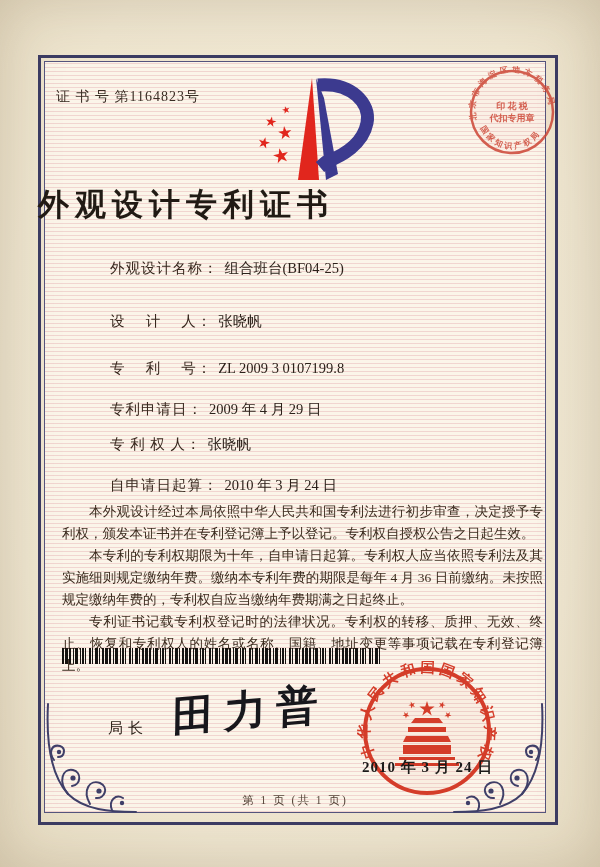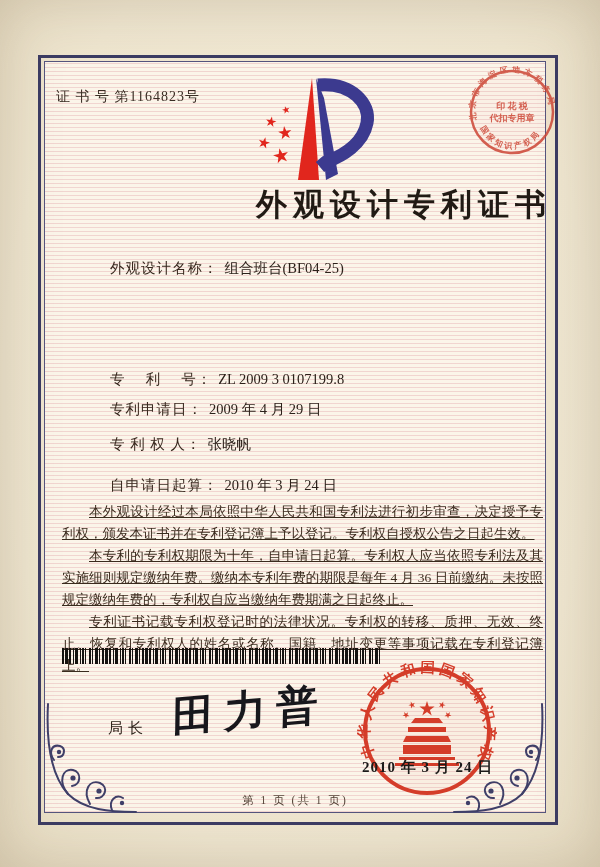--- a/index.html
+++ b/index.html
@@ -12,28 +12,28 @@
     border:3px solid #3b3b63;}
   .frame-inner{position:absolute;left:44px;top:61px;width:500px;height:750px;
     border:1px solid #55557e;
     background-color:#fbf5e9;
     background-image:repeating-linear-gradient(0deg,
       rgba(219,138,150,0.30) 0px, rgba(219,138,150,0.30) 1px,
       rgba(0,0,0,0) 1px, rgba(0,0,0,0) 4px);
   }
   .cert-no{position:absolute;left:56px;top:88px;font-size:14px;letter-spacing:1px;color:#3a2d24;}
   .logo{position:absolute;left:240px;top:70px;width:150px;height:118px;}
-  .title{position:absolute;left:38px;top:184px;width:514px;text-align:right;
+  .title{position:absolute;left:38px;top:184px;width:514px;text-align:left;
     font-size:31px;font-weight:bold;letter-spacing:6px;color:#211a14;}
   .field{position:absolute;left:66px;font-size:14.5px;color:#37271d;white-space:nowrap;}
   .field .lab{letter-spacing:1px;margin-left:44px;}
   .field .val{margin-left:6px;color:#2c211a;}
-  .f0{top:259px}.f1{top:312px}.f2{top:370px}.f3{top:400px}.f4{top:435px}.f5{top:476px}
+  .f0{top:259px}.f1{top:312px}.f2{top:359px}.f3{top:400px}.f4{top:435px}.f5{top:476px}
   .body-text{position:absolute;left:62px;top:501px;width:481px;
-    font-size:13.5px;line-height:22px;color:#3b2b1e;text-align:justify;text-decoration:underline;}
+    font-size:13.5px;line-height:22px;color:#3b2b1e;text-align:justify;}
   .body-text p{margin:0;text-indent:2em;}
   .barcode{position:absolute;left:62px;top:648px;width:318px;height:16px;}
   .director{position:absolute;left:108px;top:719px;font-size:15px;letter-spacing:5px;color:#2c2118;}
   .signature{position:absolute;left:172px;top:688px;width:190px;font-size:42px;font-weight:bold;
     letter-spacing:10px;color:#17171c;transform:rotate(-5deg) skewX(-6deg);line-height:1;}
   .seal-main{position:absolute;left:357px;top:661px;width:140px;height:140px;opacity:.93;}
   .seal-tax{position:absolute;left:466px;top:66px;width:92px;height:92px;opacity:.85;}
   .issue-date{position:absolute;left:362px;top:758px;font-size:15px;letter-spacing:1px;
     color:#1c1a19;font-weight:600;z-index:5;}
   .footer{position:absolute;left:38px;top:793px;width:514px;text-align:center;
@@ -66,20 +66,21 @@
       <use href="#star" transform="translate(31,52) scale(5.5) rotate(10)"></use>
       <use href="#star" transform="translate(45,63) scale(7) rotate(-8)"></use>
       <use href="#star" transform="translate(24,73) scale(6) rotate(14)"></use>
       <use href="#star" transform="translate(41,86) scale(8) rotate(-12)"></use>
     </g>
   </svg>
 
   <div class="title">外观设计专利证书</div>
 
   <div class="field f0"><span class="lab">外观设计名称：</span><span class="val">组合班台(BF04-25)</span></div>
+  <div class="field f1"><span class="lab">设　 计　 人：</span><span class="val">张晓帆</span></div>
   <div class="field f2"><span class="lab">专　 利　 号：</span><span class="val">ZL 2009 3 0107199.8</span></div>
   <div class="field f3"><span class="lab">专利申请日：</span><span class="val">2009 年 4 月 29 日</span></div>
   <div class="field f4"><span class="lab">专 利 权 人：</span><span class="val">张晓帆</span></div>
   <div class="field f5"><span class="lab">自申请日起算：</span><span class="val">2010 年 3 月 24 日</span></div>
 
   <div class="body-text">
     <p>本外观设计经过本局依照中华人民共和国专利法进行初步审查，决定授予专利权，颁发本证书并在专利登记簿上予以登记。专利权自授权公告之日起生效。</p>
     <p>本专利的专利权期限为十年，自申请日起算。专利权人应当依照专利法及其实施细则规定缴纳年费。缴纳本专利年费的期限是每年 4 月 36 日前缴纳。未按照规定缴纳年费的，专利权自应当缴纳年费期满之日起终止。</p>
     <p>专利证书记载专利权登记时的法律状况。专利权的转移、质押、无效、终止、恢复和专利权人的姓名或名称、国籍、地址变更等事项记载在专利登记簿上。</p>
   </div>

